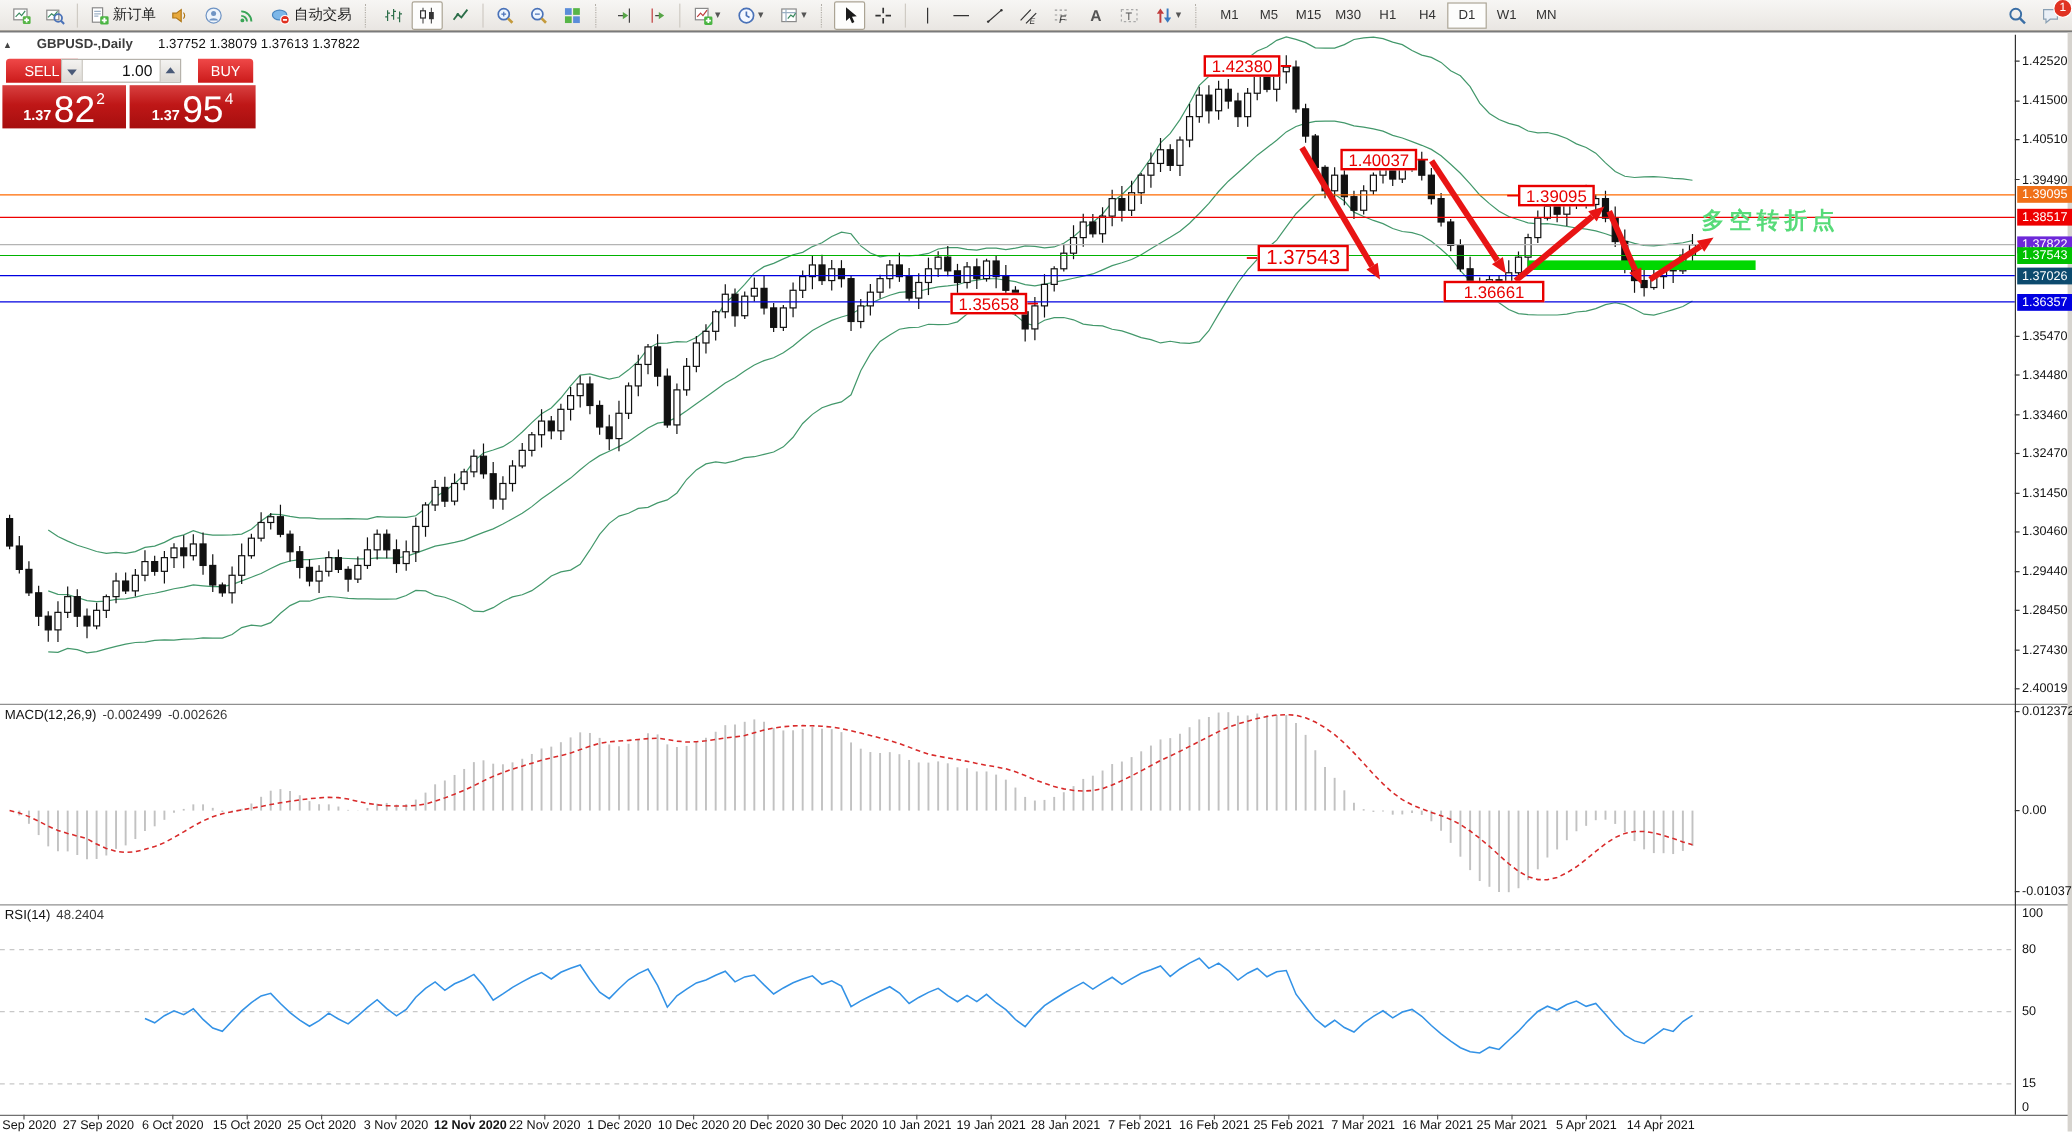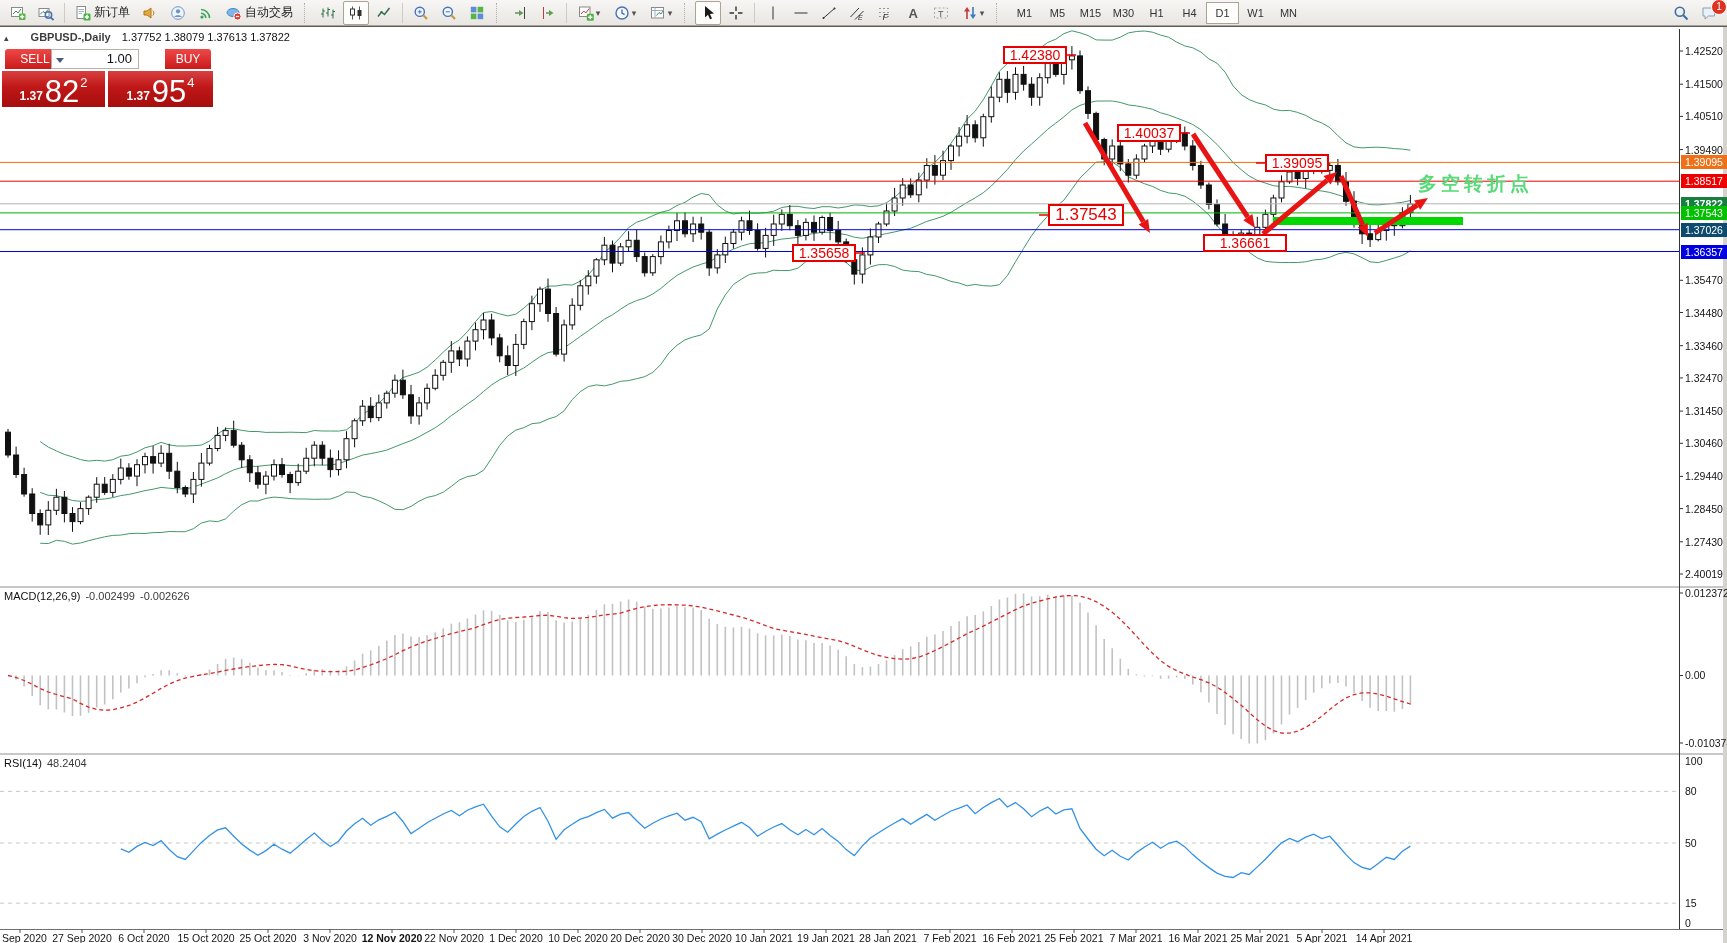--- a/index.html
+++ b/index.html
@@ -31,31 +31,31 @@
 
   
   .chartwin{position:absolute;left:0;top:26px;width:1727px;height:917px;background:#fff;
     overflow:hidden;border-top:1px solid #5a5a5a;}
   #chart-svg{position:absolute;left:0;top:0;}
   .rstrip{position:absolute;right:0;top:0;width:4px;height:917px;background:#d6d3ce;}
 
   .title-row{position:absolute;left:4px;top:4px;font-size:11px;color:#222;z-index:7;white-space:nowrap;}
   .tri{color:#444;font-size:9px;margin-right:3px;}
   .sym{font-weight:bold;color:#3c3c3c;padding-left:16px;}
-  .ohlc{color:#101010;margin-left:8px;}
+  .ohlc{color:#101010;margin-left:18px;}
 
   
   .oneclick{position:absolute;left:0;top:0;z-index:7;}
   .oc-sell-btn,.oc-buy-btn{position:absolute;top:22px;height:20px;color:#fff;font-size:12px;
     display:flex;align-items:center;justify-content:center;cursor:pointer;
     background:linear-gradient(#ef4848,#cb1a1a);}
   .oc-sell-btn{left:5px;width:60px;border-radius:3px 0 0 0;}
   .oc-buy-btn{left:165px;width:46px;border-radius:0 3px 0 0;}
-  .oc-vol{position:absolute;left:51px;top:22px;width:88px;height:20px;background:#fff;
-    border:1px solid #b6b2ab;box-sizing:border-box;display:flex;flex-direction:column;}
+  .oc-vol{position:absolute;left:51px;top:22px;width:100px;height:20px;background:#fff;
+    border:1px solid #b6b2ab;box-sizing:border-box;display:flex;}
   .vol-btn{width:16px;background:linear-gradient(#f4f3f1,#dddad5);border-right:1px solid #c6c2bb;
     position:relative;cursor:pointer;}
   .vol-btn.up{border-right:none;border-left:1px solid #c6c2bb;}
   .vol-btn::after{content:"";position:absolute;left:4px;top:8px;border-left:4px solid transparent;
     border-right:4px solid transparent;}
   .vol-btn.dn::after{border-top:5px solid #4a5a78;}
   .vol-btn.up::after{border-bottom:5px solid #4a5a78;top:6px;}
   .vol-val{flex:1;text-align:right;font-size:13px;line-height:18px;padding-right:6px;color:#111;}
   .oc-big{position:absolute;top:44px;height:36px;color:#fff;display:flex;align-items:flex-end;
     justify-content:center;padding-bottom:2px;box-sizing:border-box;cursor:pointer;
@@ -1019,21 +1019,21 @@
       <div class="axlbl" style="top:312.7px;left:1685px;">1.33460</div>
       <div class="axlbl" style="top:344.9px;left:1685px;">1.32470</div>
       <div class="axlbl" style="top:378.1px;left:1685px;">1.31450</div>
       <div class="axlbl" style="top:410.3px;left:1685px;">1.30460</div>
       <div class="axlbl" style="top:443.4px;left:1685px;">1.29440</div>
       <div class="axlbl" style="top:475.6px;left:1685px;">1.28450</div>
       <div class="axlbl" style="top:508.79999999999995px;left:1685px;">1.27430</div>
       <div class="axlbl" style="top:541px;left:1685px;">2.40019</div>
       <div class="badge" style="top:128.4px;background:#f07018;">1.39095</div>
       <div class="badge" style="top:147.2px;background:#ee0000;">1.38517</div>
-      <div class="badge" style="top:169.8px;background:#15803d;font-weight:bold;">1.37822</div>
+      <div class="badge" style="top:169.8px;background:#6d28d9;">1.37822</div>
       <div class="badge" style="top:178.9px;background:#00c000;">1.37543</div>
       <div class="badge" style="top:195.7px;background:#0c4a6e;">1.37026</div>
       <div class="badge" style="top:217.5px;background:#0000e0;">1.36357</div>
       <div class="axlbl" style="top:560px;left:1685px;">0.012372</div>
       <div class="axlbl" style="top:642px;left:1685px;">0.00</div>
       <div class="axlbl" style="top:710px;left:1685px;">-0.010374</div>
       <div class="axlbl" style="top:728px;left:1685px;">100</div>
       <div class="axlbl" style="top:758.4px;left:1685px;">80</div>
       <div class="axlbl" style="top:810px;left:1685px;">50</div>
       <div class="axlbl" style="top:870.2px;left:1685px;">15</div>

